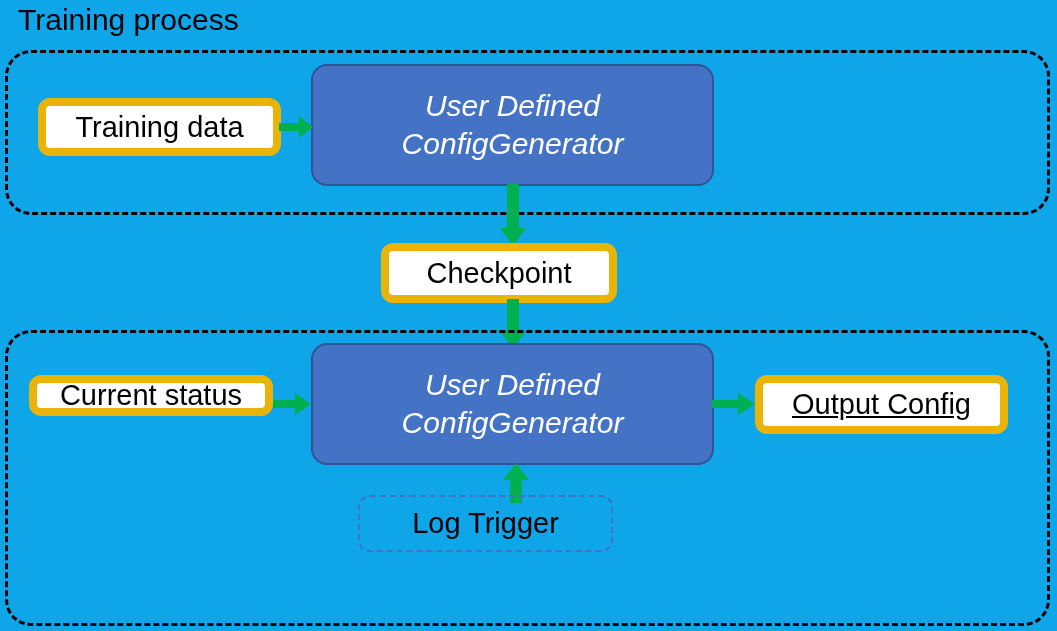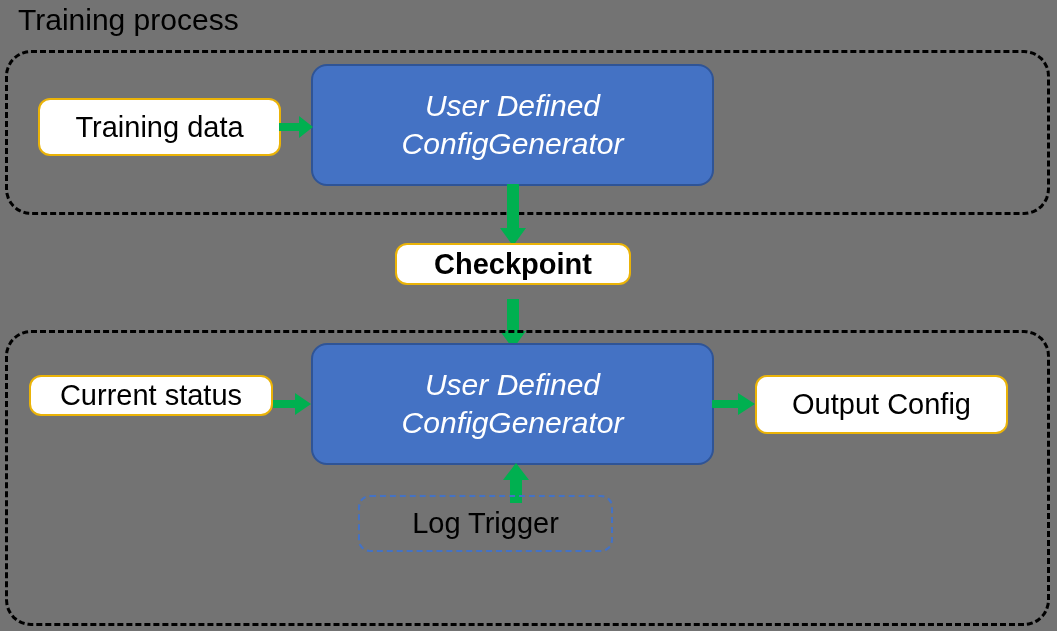--- a/index.html
+++ b/index.html
@@ -4,21 +4,21 @@
 <style>
   html, body {
     margin: 0;
     padding: 0;
     background: #ffffff;
   }
   #canvas {
     position: relative;
     width: 1057px;
     height: 631px;
-    background: #737373;
+    background: #0ea5e9;
     font-family: "Liberation Sans", sans-serif;
     overflow: hidden;
   }
 
   
   .section-label {
     position: absolute;
     color: #000000;
     font-size: 30px;
     line-height: 34px;
@@ -32,21 +32,21 @@
     border: 3px dashed #000000;
     border-radius: 26px;
     background: transparent;
     box-sizing: border-box;
   }
 
   
   .node-box {
     position: absolute;
     box-sizing: border-box;
-    border: 2px solid #eab308;
+    border: 8px solid #eab308;
     border-radius: 12px;
     background: #ffffff;
     color: #000000;
     display: flex;
     align-items: center;
     justify-content: center;
     font-size: 29px;
     line-height: 33px;
     white-space: nowrap;
     font-family: "Liberation Sans", sans-serif;
@@ -117,21 +117,21 @@
       <path d="M0 11 L20 11 L20 4 L34 15 L20 26 L20 19 L0 19 Z" fill="#00B050"></path>
     </svg>
   </div>
 
   <div class="arrow" style="left:497px; top:184px;">
     <svg width="32" height="64" viewBox="0 0 32 64">
       <path d="M10 0 L22 0 L22 44 L29 44 L16 62 L3 44 L10 44 Z" fill="#00B050"></path>
     </svg>
   </div>
 
-  <div class="node-box" style="left:395px; top:243px; width:236px; height:42px;font-weight:bold;">
+  <div class="node-box" style="left:381px; top:243px; width:236px; height:60px;">
     <span>Checkpoint</span>
   </div>
 
   <div class="arrow" style="left:497px; top:299px;">
     <svg width="32" height="52" viewBox="0 0 32 52">
       <path d="M10 0 L22 0 L22 32 L29 32 L16 50 L3 32 L10 32 Z" fill="#00B050"></path>
     </svg>
   </div>
 
 
@@ -139,21 +139,21 @@
 
   <div class="node-box" style="left:29px; top:375px; width:244px; height:41px;">
     <span>Current status</span>
   </div>
 
   <div class="proc-box" style="left:311px; top:343px; width:403px; height:122px;">
     <span>User Defined</span>
     <span>ConfigGenerator</span>
   </div>
 
-  <div class="node-box" style="left:755px; top:375px; width:253px; height:59px;">
+  <div class="node-box" style="left:755px; top:375px; width:253px; height:59px;text-decoration:underline;">
     <span>Output Config</span>
   </div>
 
   <div class="arrow" style="left:273px; top:389px;">
     <svg width="40" height="30" viewBox="0 0 40 30">
       <path d="M0 11 L22 11 L22 4 L38 15 L22 26 L22 19 L0 19 Z" fill="#00B050"></path>
     </svg>
   </div>
 
   <div class="arrow" style="left:712px; top:389px;">

